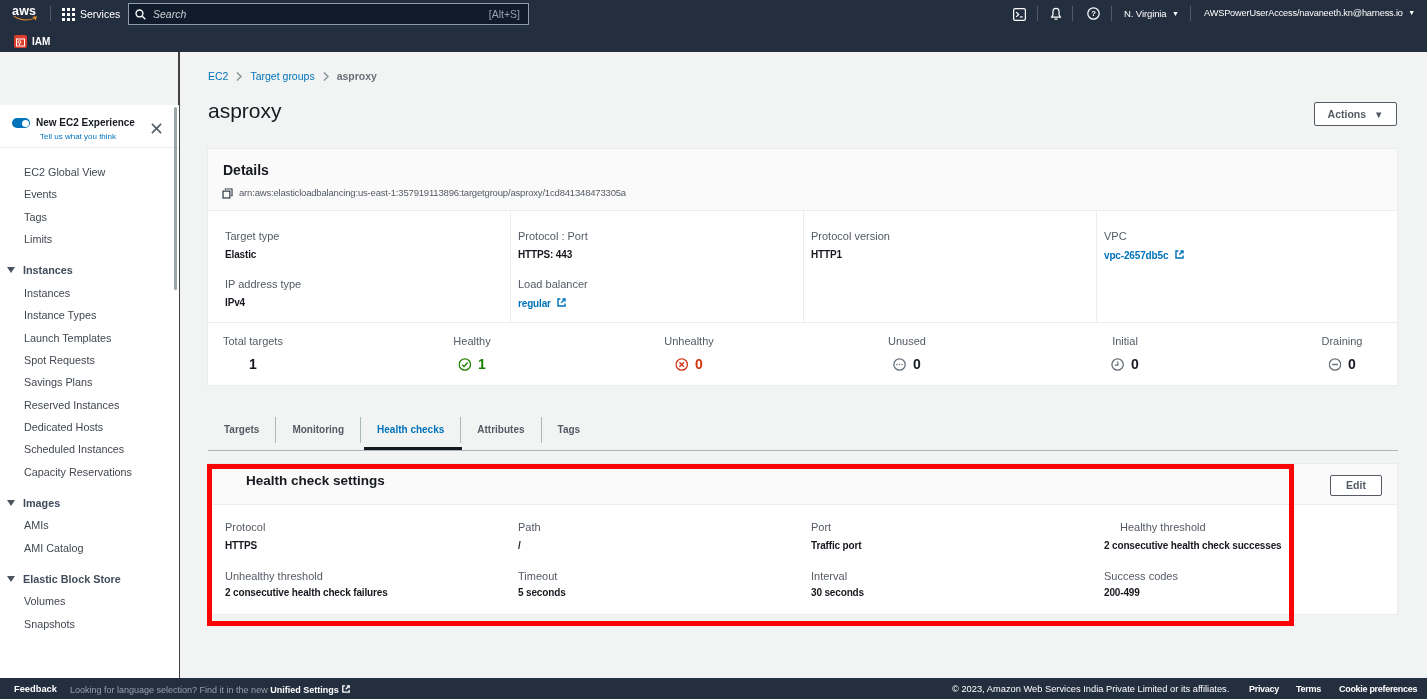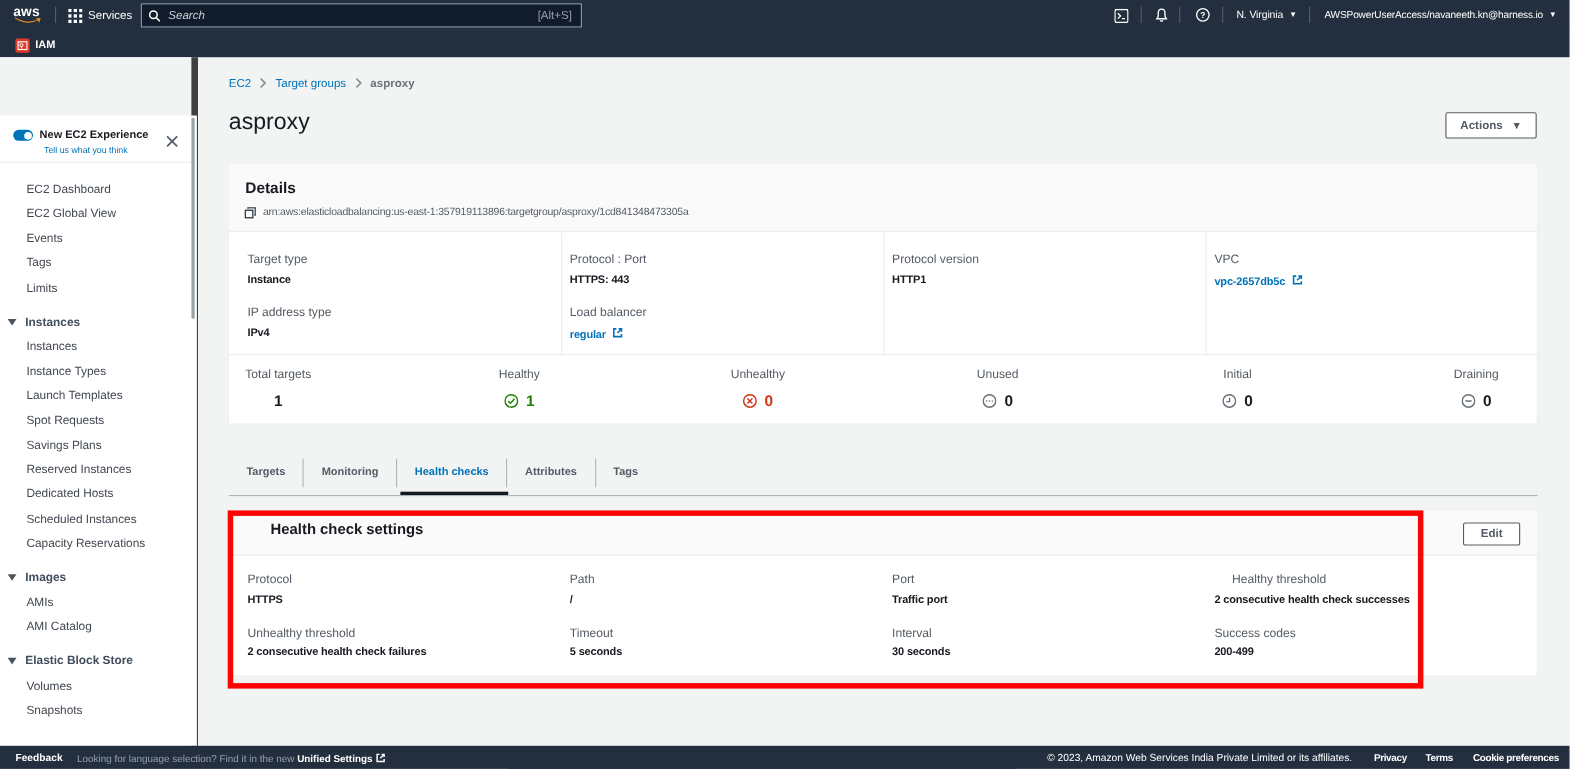--- a/index.html
+++ b/index.html
@@ -16,21 +16,21 @@
   #svc { position:absolute; left:80px; top:8px; color:#fff; font-size:10.5px; }
   #searchbox { position:absolute; left:128px; top:3px; width:401px; height:22px; background:#101b2c; border:1px solid #8d9dab; display:flex; align-items:center; }
   #searchbox .ph { color:#ccd0d4; font-style:italic; font-size:10.5px; margin-left:7px; }
   #searchbox .alt { position:absolute; right:8px; color:#95a0ab; font-size:10.5px; font-style:normal; }
   .topright { position:absolute; color:#fff; font-size:9.5px; letter-spacing:-0.1px; }
   #iamchip { position:absolute; left:14px; top:35px; display:flex; align-items:center; }
   #iamchip .ic { width:13px; height:13px; background:#dd3b2b; border-radius:2px; }
   #iamchip .txt { color:#fff; font-size:10px; font-weight:bold; margin-left:5px; }
 
   
-  #sidebar { position:absolute; left:0; top:52px; width:180px; height:626px; background:#f2f3f3; border-right:6px solid #404040; }
+  #sidebar { position:absolute; left:0; top:52px; width:180px; height:626px; background:#f2f3f3; border-right:2px solid #404040; }
   #sidepanel { position:absolute; left:0; top:53px; width:179px; height:573px; background:#fff; }
   #sb-scroll { position:absolute; left:174px; top:55px; width:3px; height:183px; background:#99a5a8; border-radius:2px; }
   #toggle-section { position:absolute; left:0; top:0; width:179px; height:43px; border-bottom:1px solid #eaeded; }
   .toggle-pill { position:absolute; left:12px; top:13px; width:18px; height:10px; background:#0073bb; border-radius:5px; }
   .toggle-knob { position:absolute; right:1.5px; top:1.5px; width:7px; height:7px; background:#fff; border-radius:50%; }
   #nee { position:absolute; left:36px; top:12px; font-size:10px; font-weight:bold; color:#16191f; }
   #tellus { position:absolute; left:40px; top:27px; font-size:8px; color:#0073bb; }
   #closex { position:absolute; left:151px; top:18px; width:11px; height:11px; }
   #navlist { position:absolute; left:0; top:56px; width:179px; font-size:10.8px; color:#414750; }
   .navitem { height:22.4px; line-height:22.4px; padding-left:24px; white-space:nowrap; }
@@ -153,21 +153,20 @@
           <div class="toggle-knob"></div>
         </div>
       <div id="nee">New EC2 Experience</div>
       <div id="tellus">Tell us what you think</div>
       <svg id="closex" viewBox="0 0 12 12">
           <line x1="1" y1="1" x2="11" y2="11" stroke="#545b64" stroke-width="1.7"></line>
           <line x1="11" y1="1" x2="1" y2="11" stroke="#545b64" stroke-width="1.7"></line>
         </svg>
     </div>
     <div id="navlist">
-      <div class="navitem">EC2 Dashboard</div>
       <div class="navitem">EC2 Global View</div>
       <div class="navitem">Events</div>
       <div class="navitem">Tags</div>
       <div class="navitem">Limits</div>
       <div class="navsec"><span class="tri"></span>Instances</div>
       <div class="navitem">Instances</div>
       <div class="navitem">Instance Types</div>
       <div class="navitem">Launch Templates</div>
       <div class="navitem">Spot Requests</div>
       <div class="navitem">Savings Plans</div>
@@ -204,21 +203,21 @@
           <rect x="1.3" y="4" width="8.7" height="8.7" fill="#fafafa" stroke="#2a3542" stroke-width="1.5"></rect>
         </svg>
       <span id="arntext">arn:aws:elasticloadbalancing:us-east-1:357919113896:targetgroup/asproxy/1cd841348473305a</span>
     </div>
   </div>
   <div class="coldiv" style="left:302px;"></div>
   <div class="coldiv" style="left:595px;"></div>
   <div class="coldiv" style="left:888px;"></div>
 
   <div class="abs collabel" style="left:17px; top:81px;">Target type</div>
-  <div class="abs colvalue" style="left:17px; top:100px;">Instance</div>
+  <div class="abs colvalue" style="left:17px; top:100px;">Elastic</div>
   <div class="abs collabel" style="left:17px; top:129px;">IP address type</div>
   <div class="abs colvalue" style="left:17px; top:148px;">IPv4</div>
 
   <div class="abs collabel" style="left:310px; top:81px;">Protocol : Port</div>
   <div class="abs colvalue" style="left:310px; top:100px;">HTTPS: 443</div>
   <div class="abs collabel" style="left:310px; top:129px;">Load balancer</div>
   <div class="abs colvalue" style="left:310px; top:148px; color:#0073bb;">regular
     <svg width="11" height="11" viewBox="0 0 16 16" style="margin-left:3px; vertical-align:-1px;">
         <path d="M6.4 2.9 H2.9 V13.1 H13.1 V9.6" fill="none" stroke="#0073bb" stroke-width="2.1"></path>
         <path d="M9.3 2.9 H13.1 V6.7" fill="none" stroke="#0073bb" stroke-width="2.1"></path>

